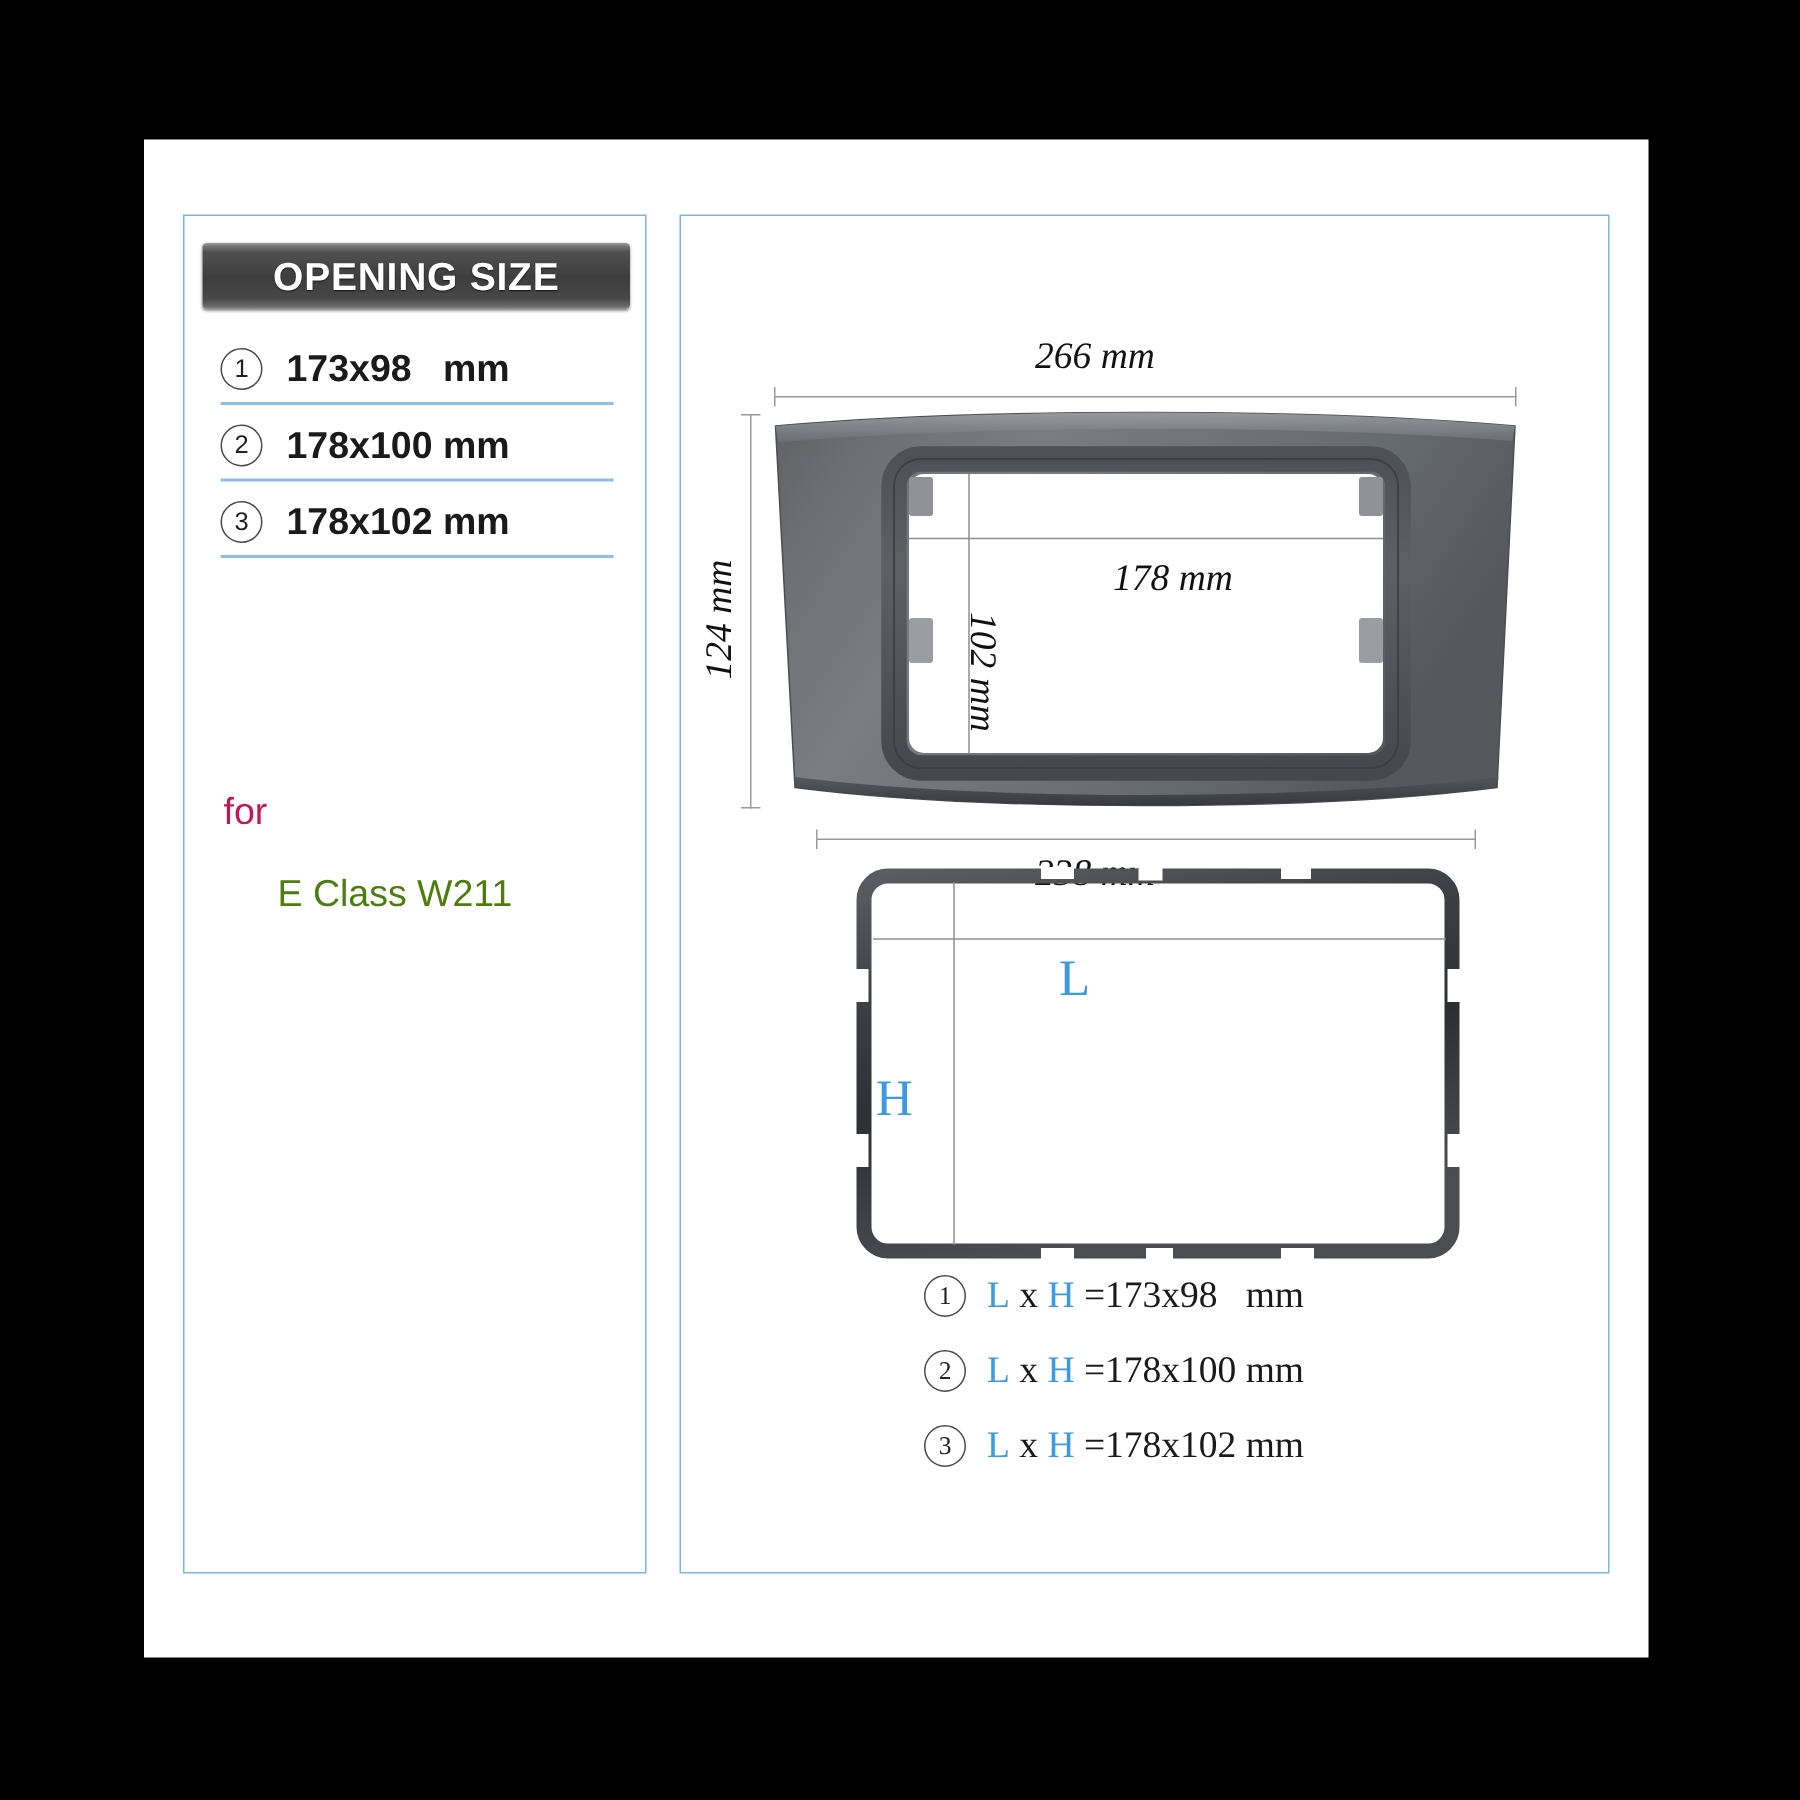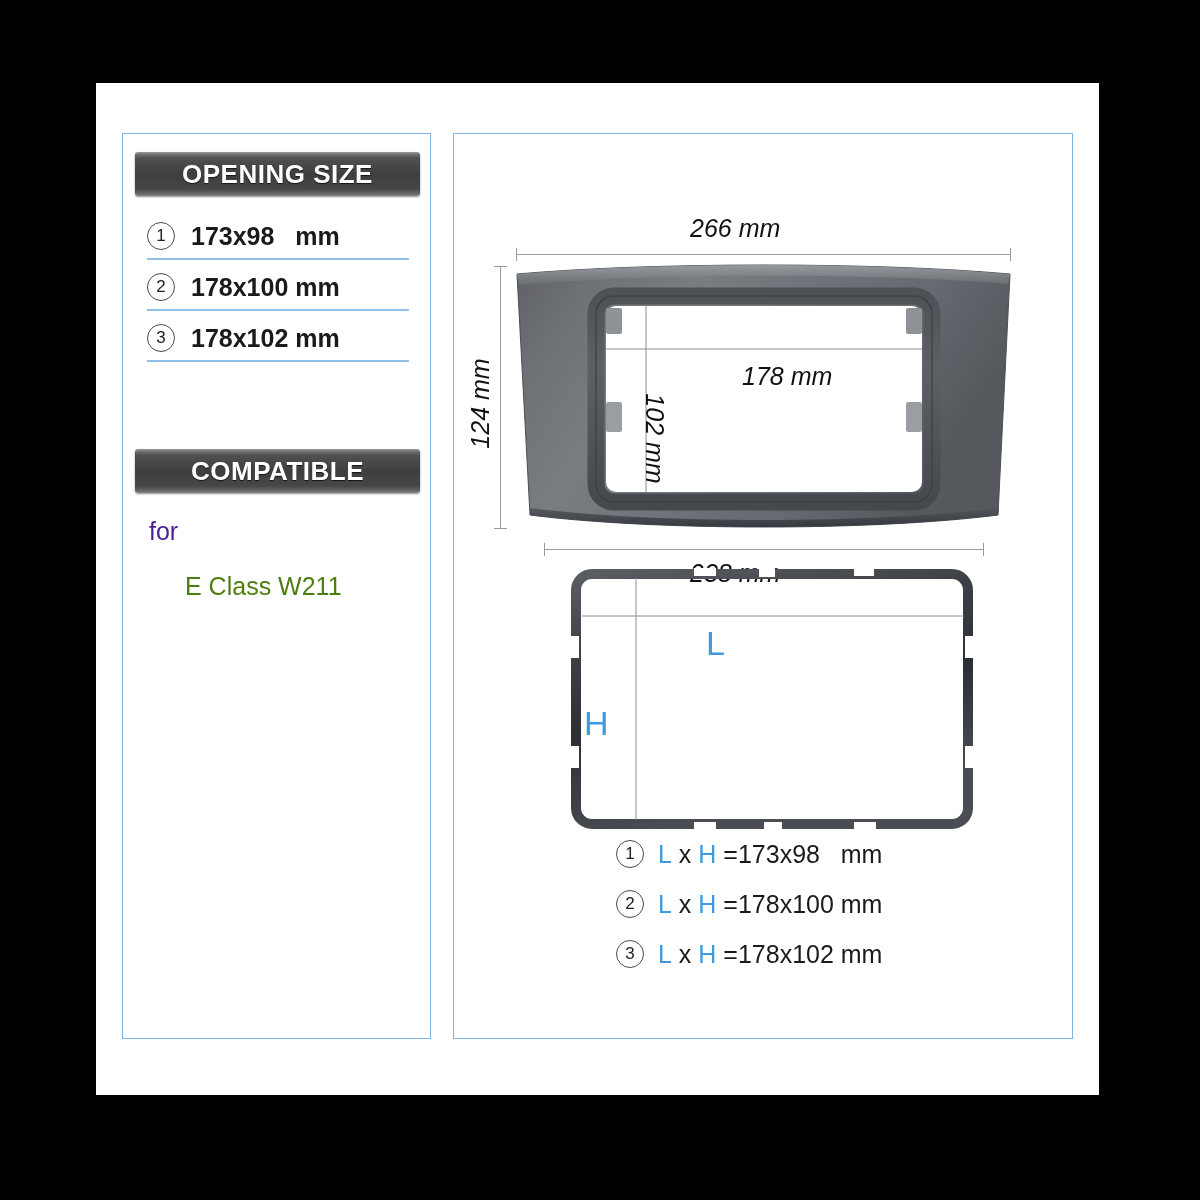--- a/index.html
+++ b/index.html
@@ -16,35 +16,35 @@
     position: relative;
     width: 1200px;
     height: 1200px;
     background: #000000;
   }
 
   
   #sheet {
     position: absolute;
     left: 96px;
-    top: 83px;
+    top: 93px;
     width: 1003px;
     height: 1012px;
     background: #ffffff;
   }
 
   
   .panel {
     position: absolute;
     border: 1px solid #7fb5e0;
     background: #ffffff;
     box-sizing: border-box;
   }
   #left-panel  { left: 26px;  top: 50px; width: 309px; height: 906px; }
-  #right-panel { left: 357px; top: 50px; width: 620px; height: 906px; }
+  #right-panel { left: 357px; top: 50px; width: 620px; height: 906px; font-family: Liberation Serif, serif; }
 
   
   .banner {
     position: absolute;
     height: 44px;
     border-radius: 3px;
     background: linear-gradient(to bottom,
         #9a9a9a 0%,
         #6f6f6f 6%,
         #505050 14%,
@@ -102,21 +102,21 @@
     white-space: pre;
     font-weight: bold;
   }
 
   
   #compat-for {
     position: absolute;
     left: 26px;
     top: 383px;
     font-size: 25px;
-    color: #4c1d95;
+    color: #be185d;
   }
   #compat-model {
     position: absolute;
     left: 62px;
     top: 438px;
     font-size: 25px;
     color: #4d7c0f;
   }
 
   
@@ -233,23 +233,20 @@
       </div>
       <div class="size-row" id="size-row-2">
         <span class="num-circle">2</span>
         <span class="size-text">178x100 mm</span>
       </div>
       <div class="size-row" id="size-row-3">
         <span class="num-circle">3</span>
         <span class="size-text">178x102 mm</span>
       </div>
 
-      <div class="banner" id="banner-compatible">
-        <span class="banner-text">COMPATIBLE</span>
-      </div>
 
       <div id="compat-for">for</div>
       <div id="compat-model">E Class W211</div>
     </div>
 
     <div class="panel" id="right-panel">
 
       <div id="fascia-view">
 
         <div class="dim-label" style="left:236px; top:80px;">266 mm</div>

